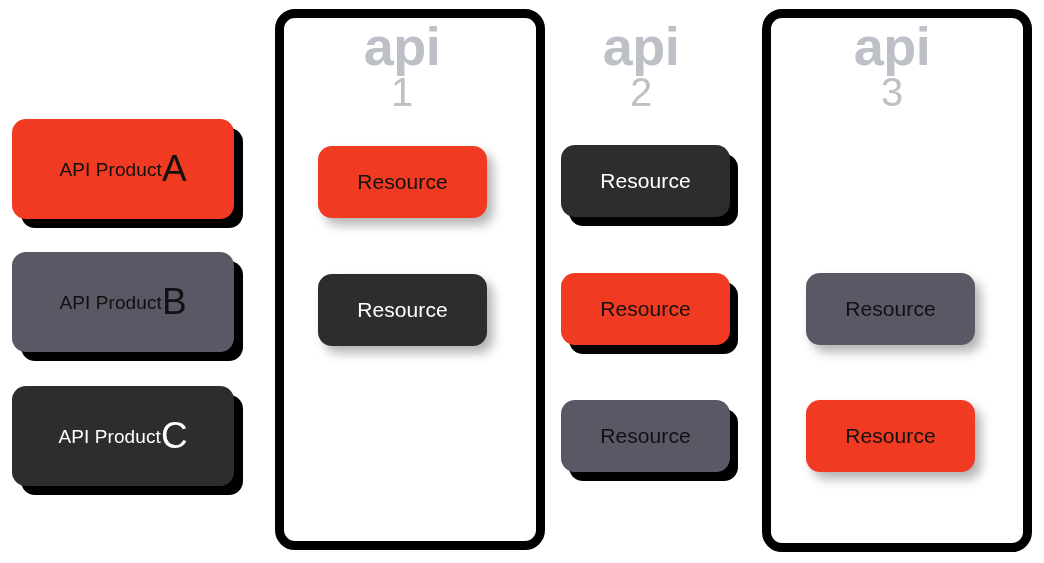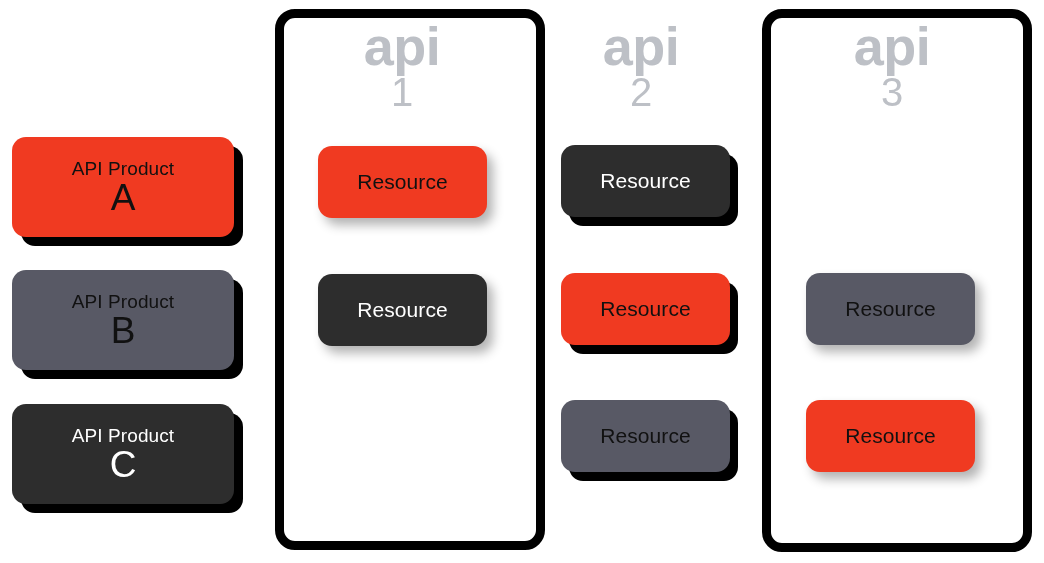--- a/index.html
+++ b/index.html
@@ -21,26 +21,25 @@
   }
 
   
   .product-card {
     position: absolute;
     width: 222px;
     height: 100px;
     border-radius: 14px;
     box-sizing: border-box;
     display: flex;
-    flex-direction: column;
+    flex-direction: row;
     align-items: center;
     justify-content: center;
     
     box-shadow: 9px 9px 0 0 #000000;
-    margin-top: 18px;
   }
   .product-card .pc-title {
     font-size: 19px;
     line-height: 23px;
     letter-spacing: 0.1px;
   }
   .product-card .pc-letter {
     font-size: 37px;
     line-height: 38px;
     font-weight: 400;

